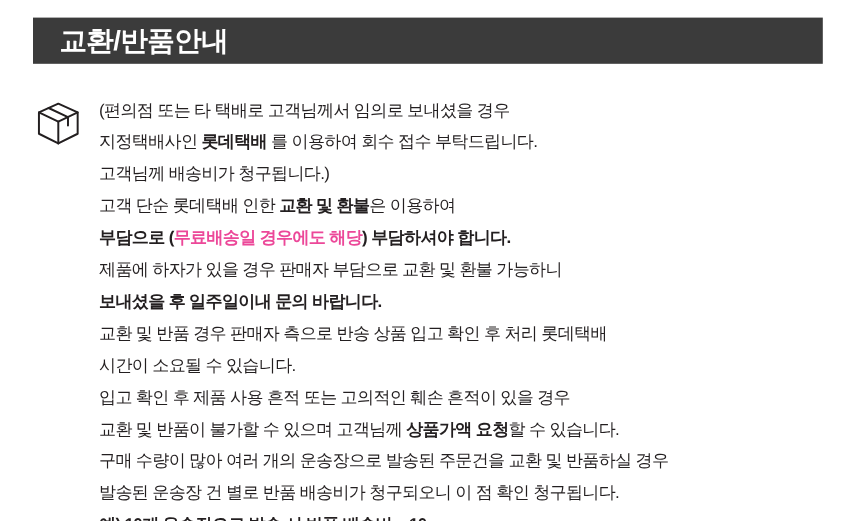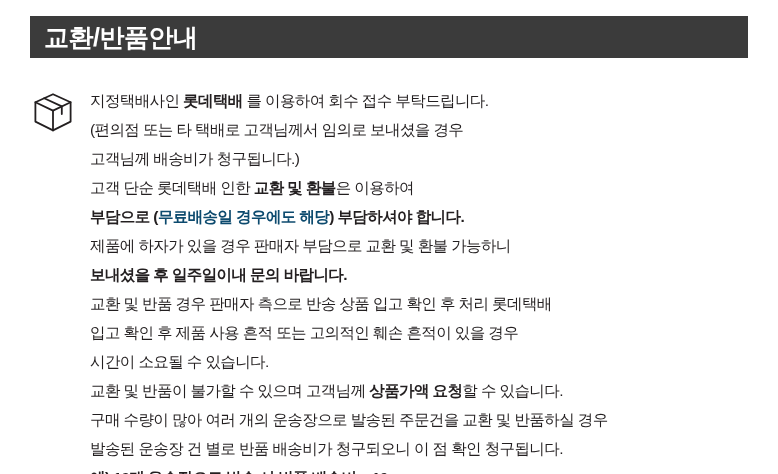--- a/index.html
+++ b/index.html
@@ -31,21 +31,21 @@
     height: 42px;
     background: #3b3b3b;
     display: flex;
     align-items: center;
   }
   .header-title {
     color: #ffffff;
     font-size: 25px;
     font-weight: bold;
     letter-spacing: -0.5px;
-    padding-left: 14px;
+    padding-left: 24px;
     line-height: 1;
   }
 
   
   .content {
     position: absolute;
     left: 30px;
     top: 76px;
     width: 730px;
   }
@@ -67,21 +67,21 @@
   }
 
   .line {
     font-size: 15.5px;
     line-height: 29px;
     letter-spacing: -0.6px;
     white-space: nowrap;
     color: #231f20;
   }
   .pink {
-    color: #0c4a6e;
+    color: #ec4899;
     font-weight: bold;
     margin-top: 33px;
   }
   .bold {
     font-weight: bold;
   }
 </style>
 </head>
 <body>
 
@@ -99,30 +99,30 @@
           <path d="M23 4.2 L40.6 12.2 L40.6 31.6 L23 40.4 L5.4 31.6 L5.4 12.2 Z"></path>
           <path d="M5.4 12.2 L23 20.6 L40.6 12.2"></path>
           <path d="M23 20.6 L23 40.4"></path>
           <path d="M14.2 8.2 L31.8 16.4 L31.8 24.0"></path>
         </g>
       </svg>
     </div>
 
     <div class="text-block">
 
-    <div class="line"><span>지정택배사인 </span><span class="bold">롯데택배</span><span> 를 이용하여 회수 접수 부탁드립니다.</span></div>
-        <div class="line"><span>(편의점 또는 타 택배로 고객님께서 임의로 보내셨을 경우</span></div>
+    <div class="line"><span>(편의점 또는 타 택배로 고객님께서 임의로 보내셨을 경우</span></div>
+        <div class="line"><span>지정택배사인 </span><span class="bold">롯데택배</span><span> 를 이용하여 회수 접수 부탁드립니다.</span></div>
         <div class="line"><span>고객님께 배송비가 청구됩니다.)</span></div>
         <div class="line"><span>고객 단순 롯데택배 인한 </span><span class="bold">교환 및 환불</span><span>은 이용하여</span></div>
         <div class="line"><span class="bold">부담으로 (</span><span class="pink">무료배송일 경우에도 해당</span><span class="bold">) 부담하셔야 합니다.</span></div>
         <div class="line"><span>제품에 하자가 있을 경우 판매자 부담으로 교환 및 환불 가능하니</span></div>
         <div class="line"><span class="bold">보내셨을 후 일주일이내 문의 바랍니다.</span></div>
         <div class="line"><span>교환 및 반품 경우 판매자 측으로 반송 상품 입고 확인 후 처리 롯데택배</span></div>
+        <div class="line"><span>시간이 소요될 수 있습니다.</span></div>
         <div class="line"><span>입고 확인 후 제품 사용 흔적 또는 고의적인 훼손 흔적이 있을 경우</span></div>
-        <div class="line"><span>시간이 소요될 수 있습니다.</span></div>
         <div class="line"><span>교환 및 반품이 불가할 수 있으며 고객님께 </span><span class="bold">상품가액 요청</span><span>할 수 있습니다.</span></div>
         <div class="line"><span>구매 수량이 많아 여러 개의 운송장으로 발송된 주문건을 교환 및 반품하실 경우</span></div>
         <div class="line"><span>발송된 운송장 건 별로 반품 배송비가 청구되오니 이 점 확인 청구됩니다.</span></div>
         <div class="line"><span class="bold">예) 10개 운송장으로 발송 시 반품 배송비 x 10</span></div>
       </div>
 
   </div>
 </div>
 
 </body></html>

